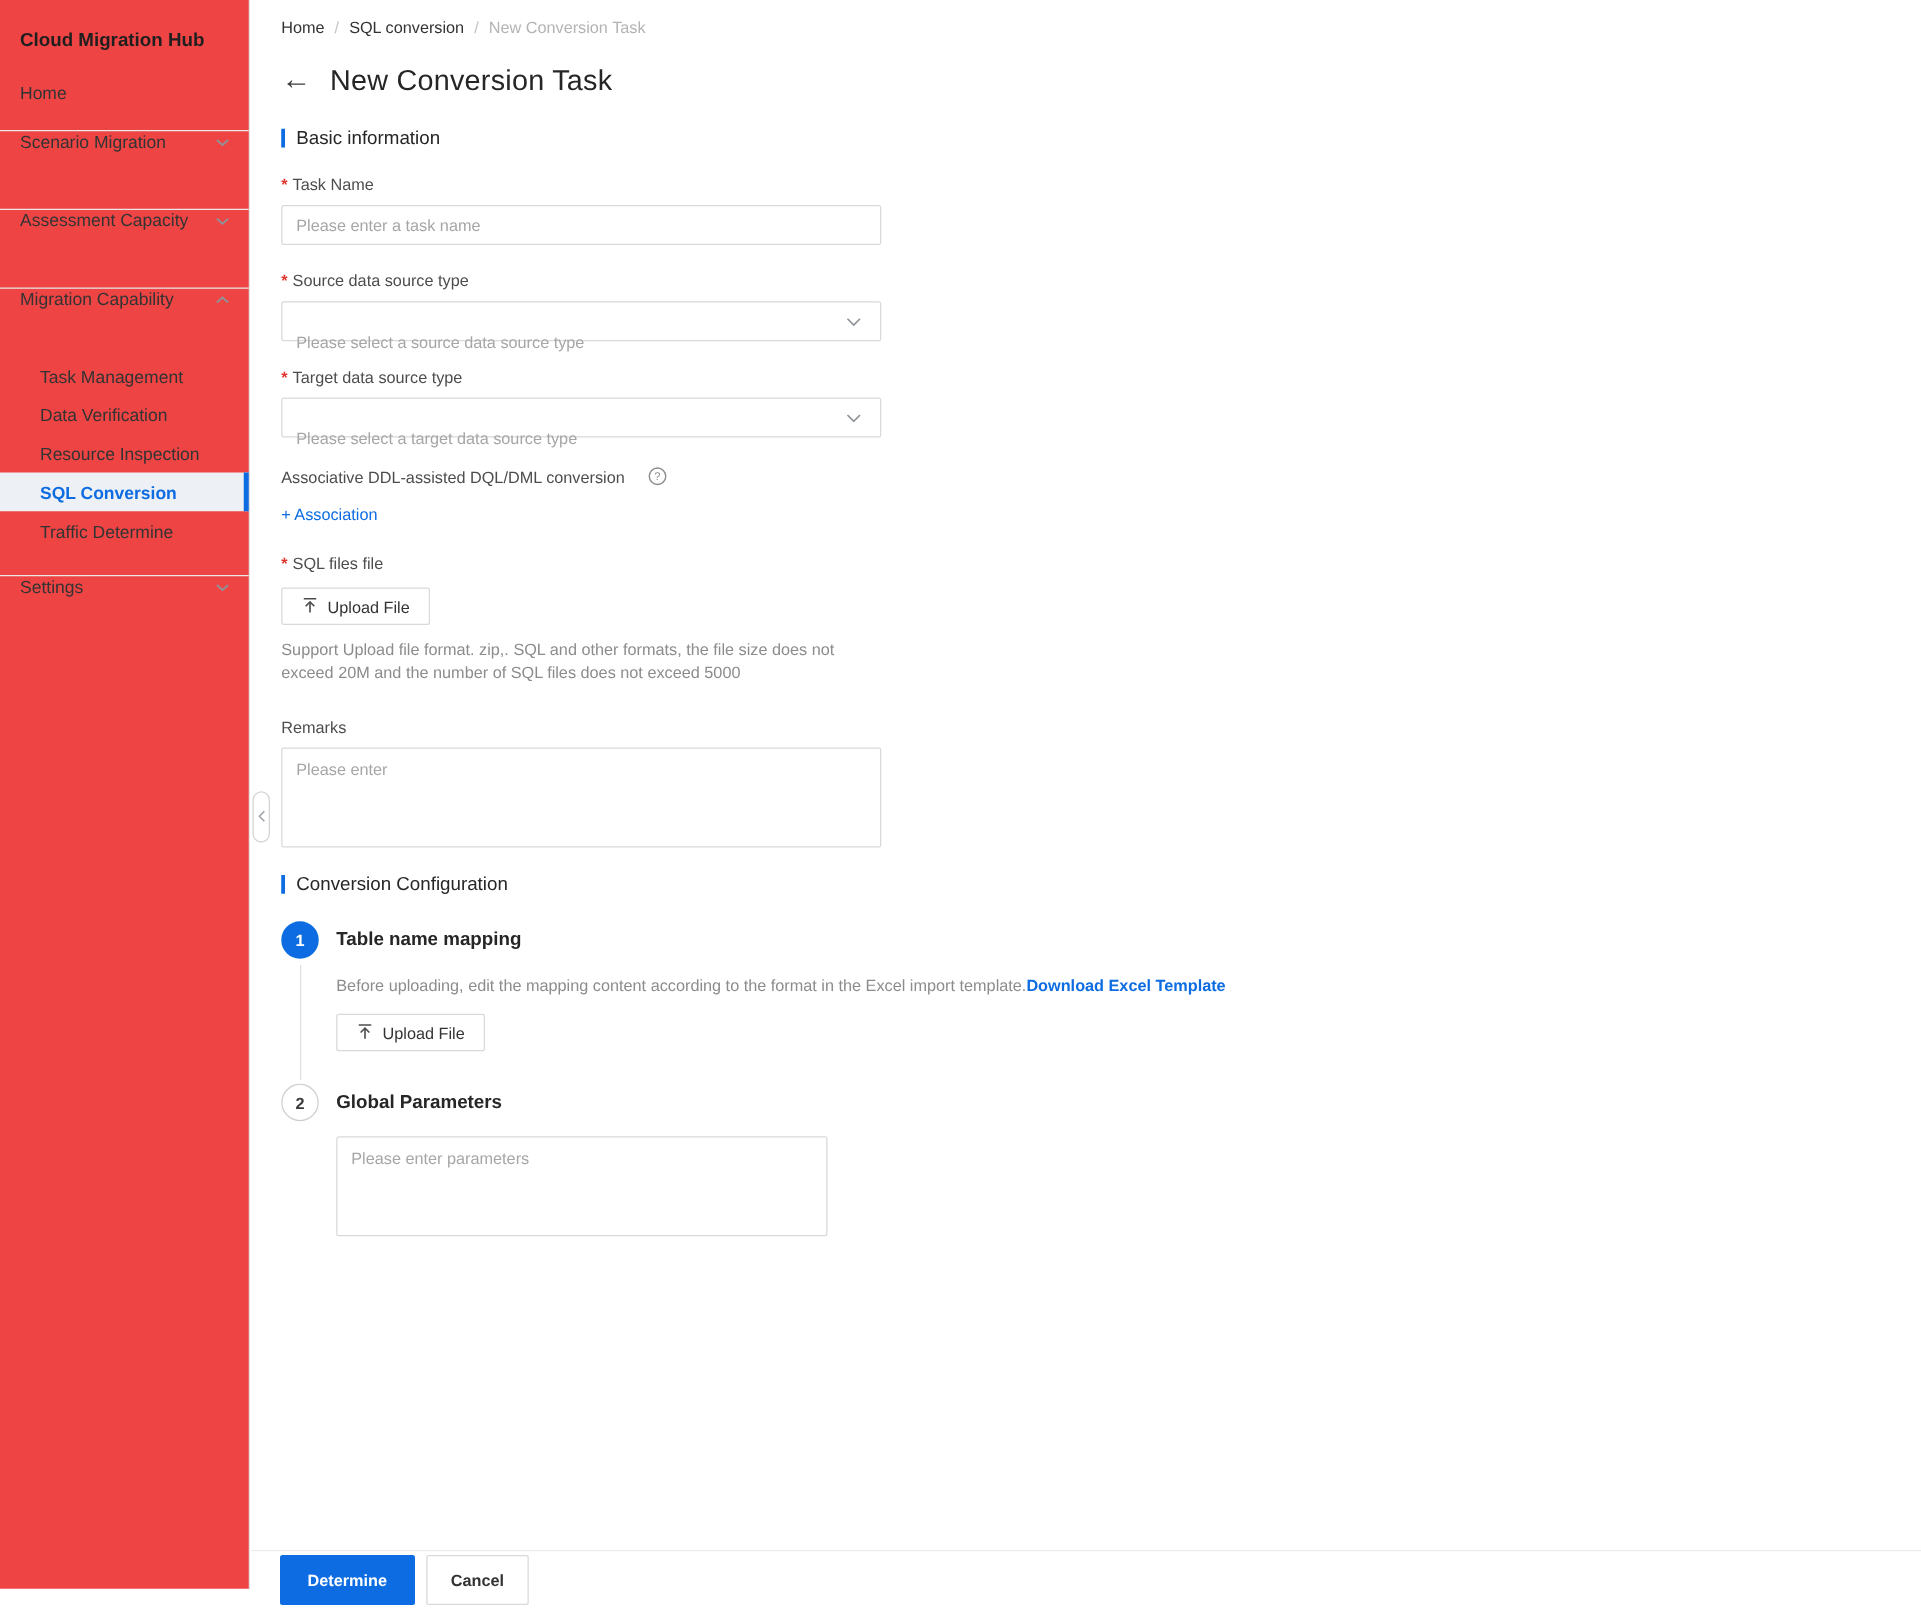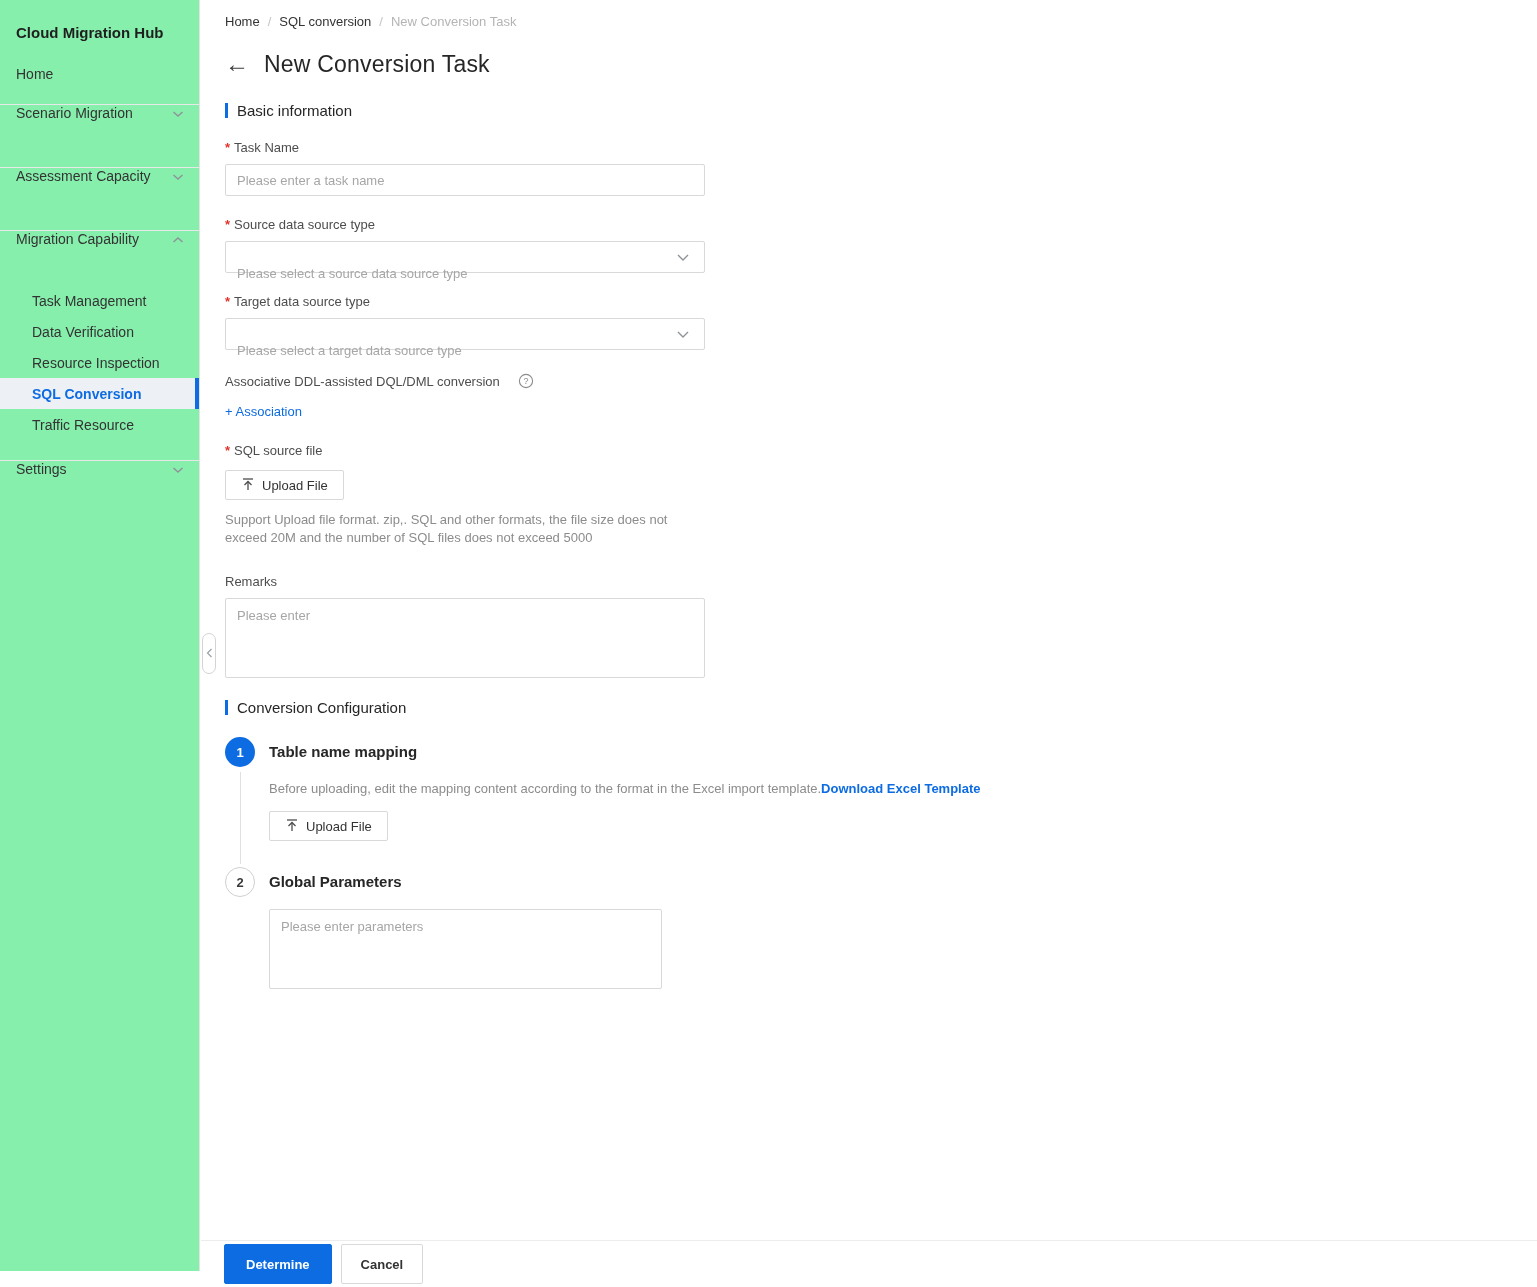--- a/index.html
+++ b/index.html
@@ -18,21 +18,21 @@
   *{box-sizing:border-box;margin:0;padding:0;}
   html,body{width:1537px;height:1287px;}
   body{
     position:relative;background:#ffffff;overflow:hidden;
     font-family:"Liberation Sans","DejaVu Sans",sans-serif;
     color:var(--text);font-size:13px;
   }
   
   .sidebar{
     position:absolute;left:0;top:0;bottom:16px;width:200px;
-    background:#86efac;border-right:1px solid #e3e3e3;
+    background:#ef4444;border-right:1px solid #e3e3e3;
   }
   .sb-title{padding:24px 16px 0;font-size:15px;font-weight:700;color:#1f1f1f;}
   .sb-home{margin-top:23px;height:20px;line-height:20px;padding-left:16px;
     font-size:14px;color:var(--text);cursor:pointer;}
   .sb-divider{border:none;border-top:1px solid var(--divider);margin:20px 0 0 0;}
   .sb-group-header{
     height:62px;display:flex;justify-content:space-between;
     padding:0 15px 0 16px;font-size:14px;color:var(--text);cursor:pointer;
   }
   .sb-group-header.compact{height:54px;}
@@ -164,21 +164,21 @@
     </span>
   </div>
   <div class="sb-subitems">
     <div class="sb-subitem">Task Management</div>
     <div class="sb-subitem">Data Verification</div>
     <div class="sb-subitem">Resource Inspection</div>
     <div class="sb-subitem active">
       <span>SQL Conversion</span>
       <span class="active-bar"></span>
     </div>
-    <div class="sb-subitem">Traffic Resource</div>
+    <div class="sb-subitem">Traffic Determine</div>
   </div>
   <hr class="sb-divider" style="margin-top:10px">
 
   <div class="sb-group-header">
     <span>Settings</span>
     <span>
       <svg width="12" height="8" viewBox="0 0 12 8">
           <polyline class="chev" points="1.5,2 6,6 10.5,2"></polyline>
         </svg>
     </span>
@@ -255,21 +255,21 @@
         <svg width="16" height="16" viewBox="0 0 16 16">
           <circle cx="8" cy="8" r="6.6" fill="none" stroke="#8c8c8c" stroke-width="1.1"></circle>
           <text x="8" y="11" text-anchor="middle" font-size="9" fill="#8c8c8c" font-family="Liberation Sans, sans-serif">?</text>
         </svg>
       </span>
     </div>
     <div class="assoc-link">+ Association</div>
 
     <div class="field-label" style="margin-top:24px">
       <span class="req">*</span>
-      <span>SQL source file</span>
+      <span>SQL files file</span>
     </div>
     <button class="upload-btn">
       <span>
         <svg width="14" height="14" viewBox="0 0 14 14">
           <line x1="2" y1="2" x2="12" y2="2" stroke="#4d4d4d" stroke-width="1.3"></line>
           <line x1="7" y1="4.5" x2="7" y2="13" stroke="#4d4d4d" stroke-width="1.3"></line>
           <polyline points="3.5,8 7,4.5 10.5,8" fill="none" stroke="#4d4d4d" stroke-width="1.3"></polyline>
         </svg>
       </span>
       <span>Upload File</span>

